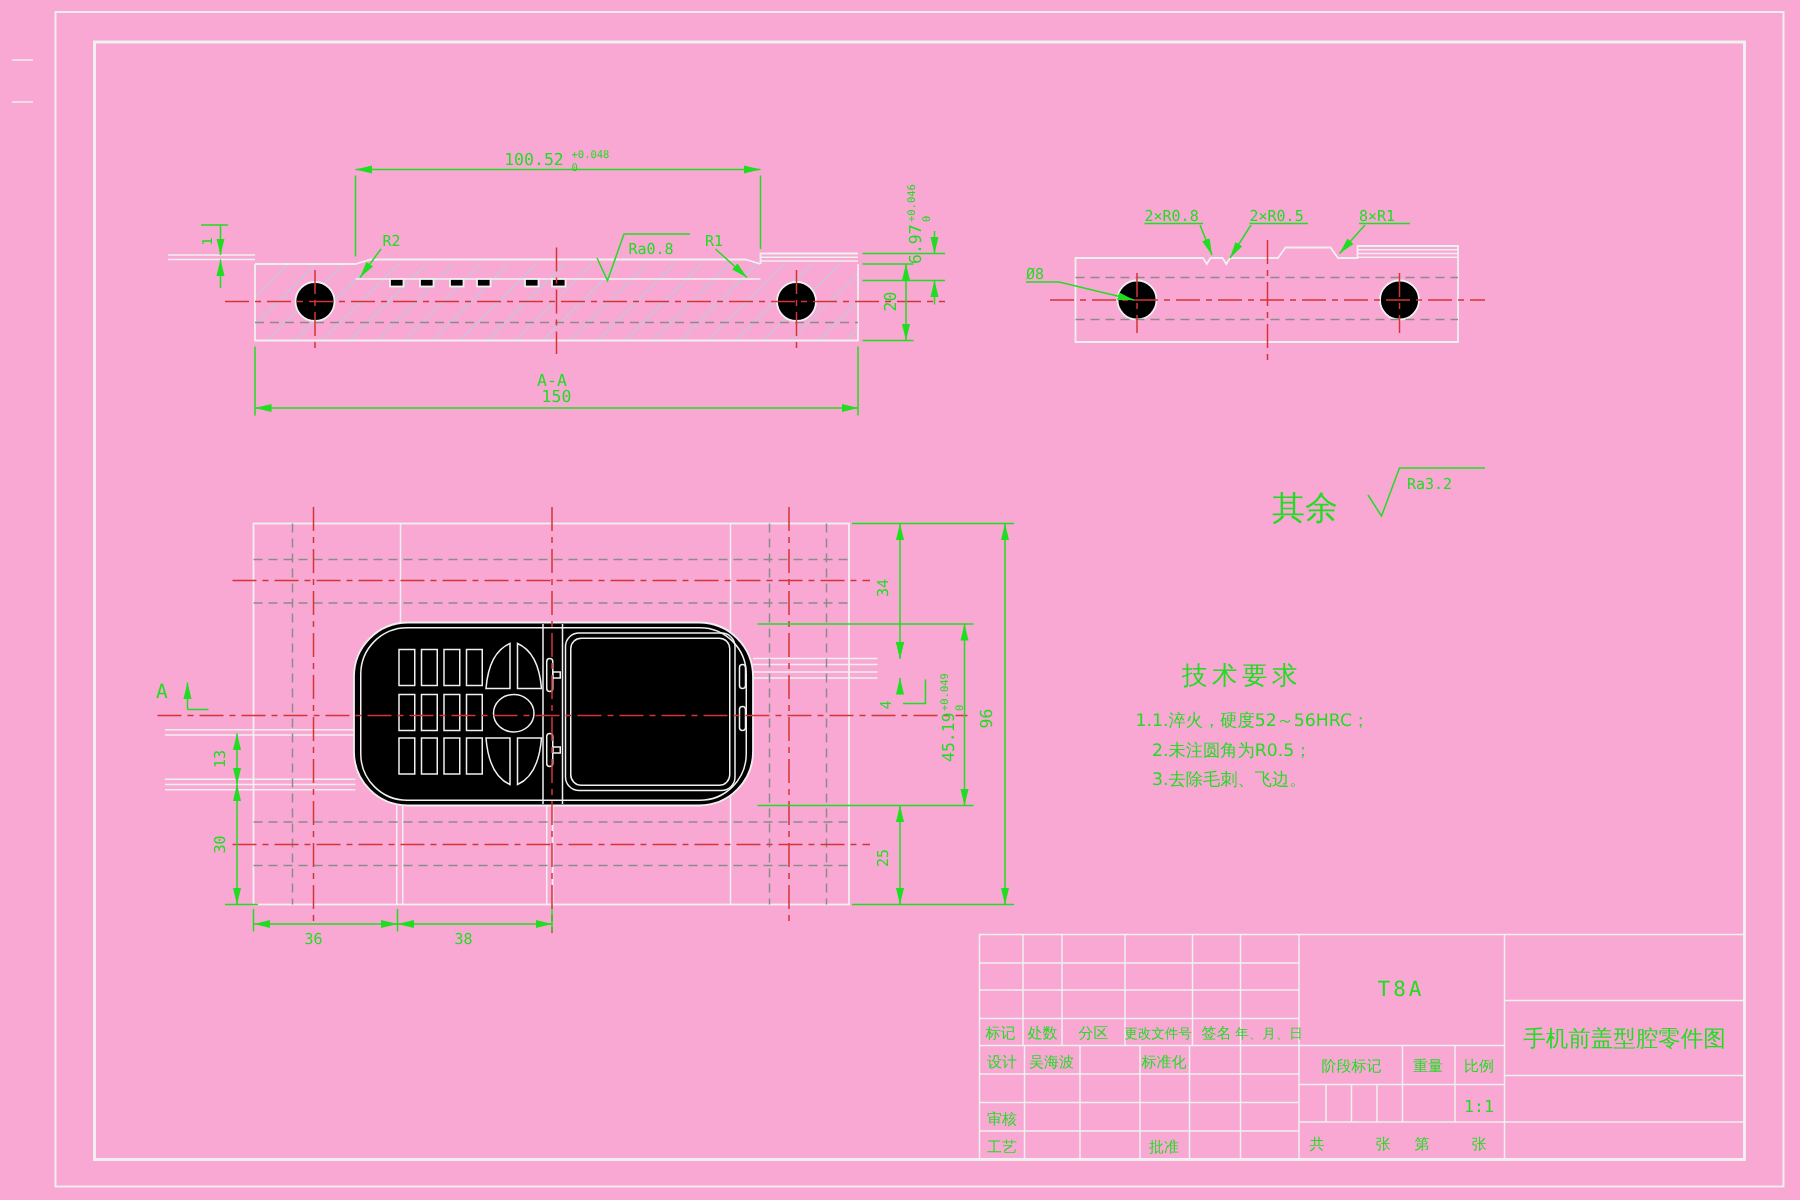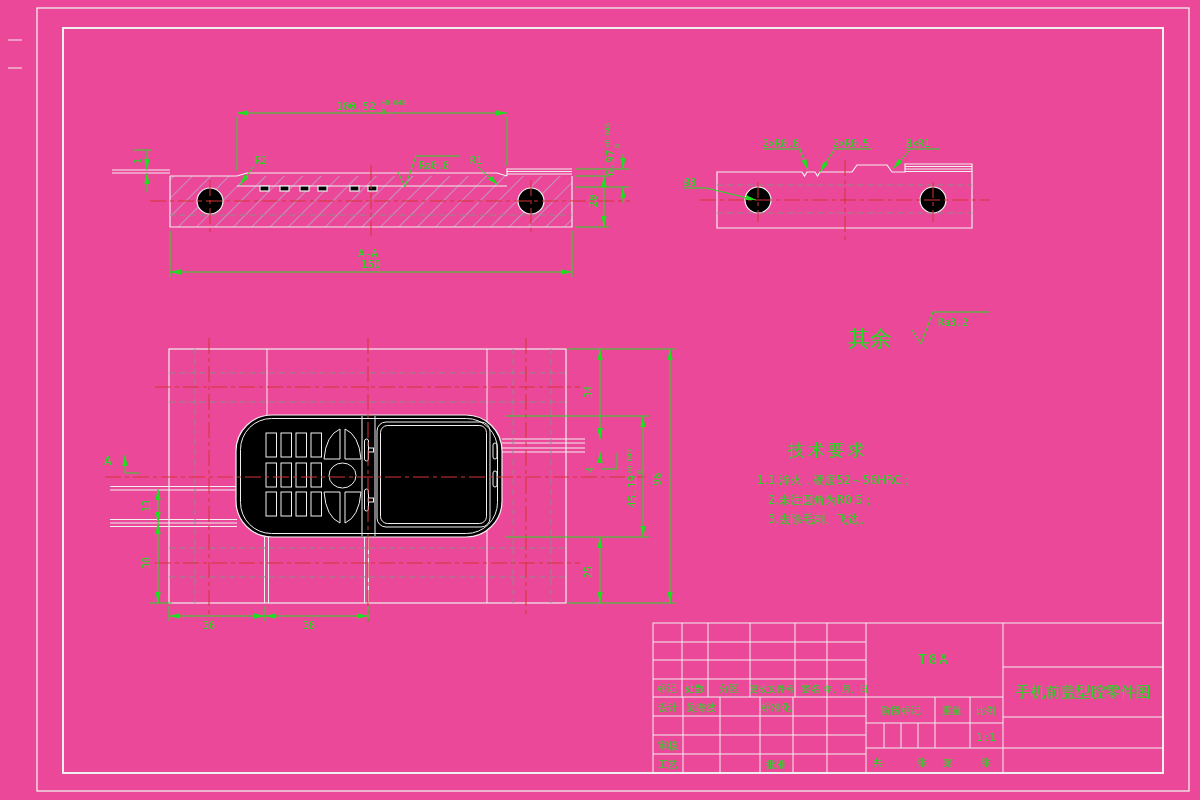--- a/index.html
+++ b/index.html
@@ -1,16 +1,16 @@
 <!DOCTYPE html>
 <html><head>
 <meta charset="utf-8">
 <style>
   html,body{margin:0;padding:0;background:#000;}
-  .stage{width:1200px;height:800px;position:relative;background:#ec4899;overflow:hidden;}
+  .stage{width:1200px;height:800px;position:relative;background:#f9a8d4;overflow:hidden;}
   svg{display:block;}
   .w{stroke:#f0f0f0;fill:none;stroke-width:1.2;}
   .wthin{stroke:#f0f0f0;fill:none;stroke-width:1;}
   .wf{fill:#000;stroke:#f0f0f0;stroke-width:1.2;}
   .frame{stroke:#f0f0f0;fill:none;stroke-width:2;}
   .frame2{stroke:#f0f0f0;fill:none;stroke-width:1.3;}
   .r{stroke:#d43434;fill:none;stroke-width:1;stroke-dasharray:16 4 4 4;}
   .h{stroke:#8b8b8b;fill:none;stroke-width:1;stroke-dasharray:6 4;}
   .g{stroke:#21dd21;fill:none;stroke-width:1;}
   .tb{stroke:#f0f0f0;fill:none;stroke-width:1;}

